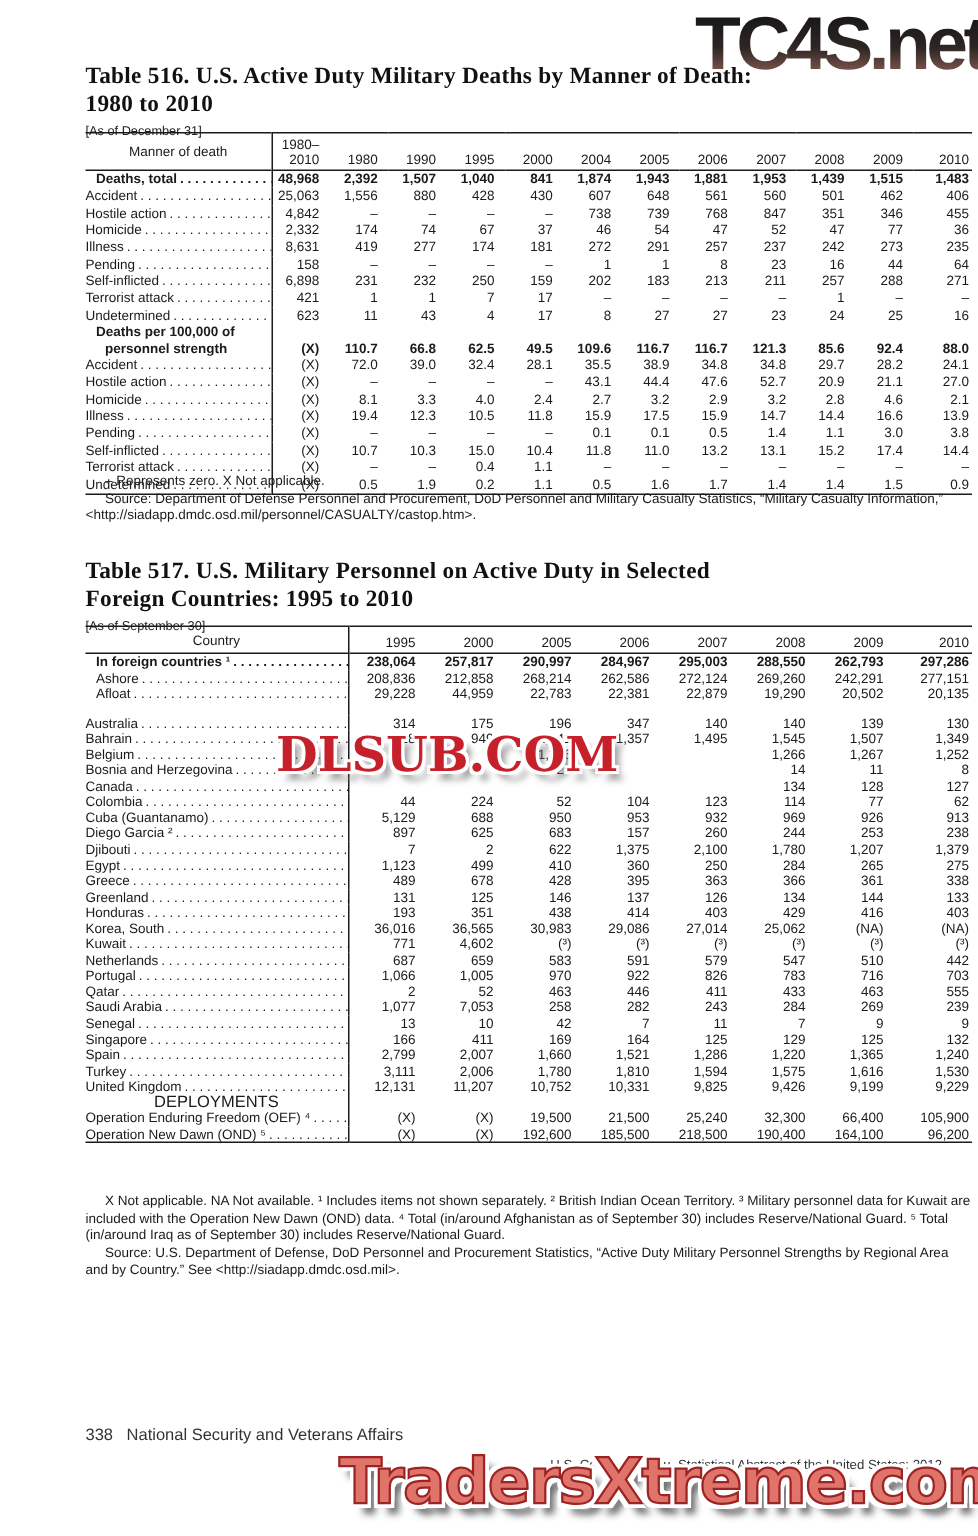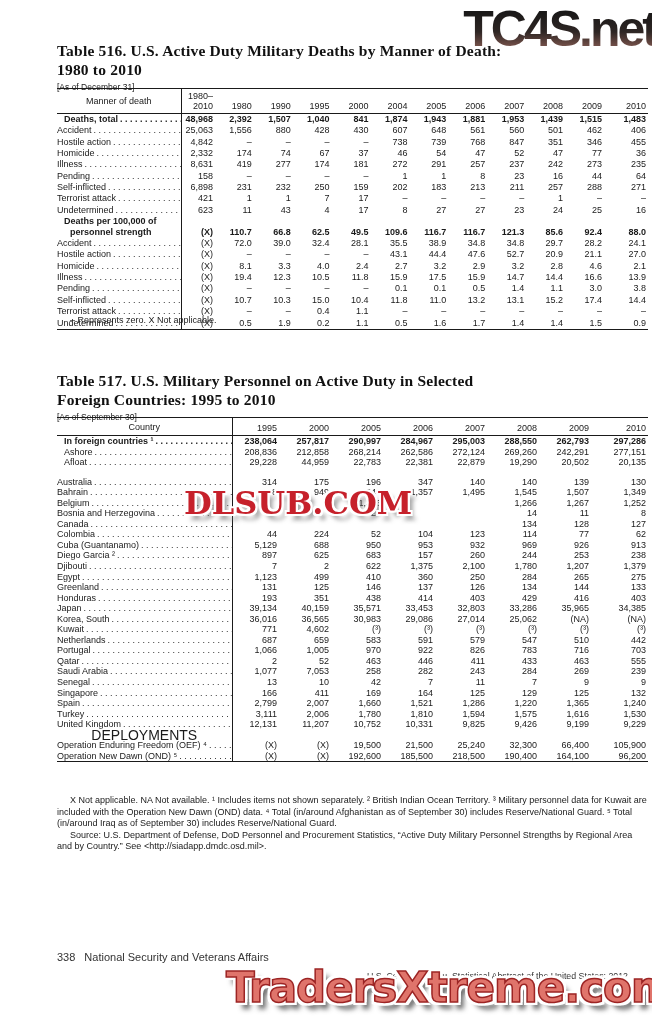--- a/index.html
+++ b/index.html
@@ -37,21 +37,21 @@
   .lbl { display:flex; align-items:baseline; }
   .lbl .t { white-space:nowrap; }
   .lbl .dots { flex:1; white-space:nowrap; overflow:hidden; margin-left:2px; }
   .lbl .dots::after { content:". . . . . . . . . . . . . . . . . . . . . . . . . . . . . . . . . . . . . . . . . . . . . . . ."; }
   .ind .lbl { padding-left:7px; }
   tr.group td { vertical-align:bottom; }
   tr.group .l1 { font-weight:bold; padding-left:7px; line-height:11px; }
   tr.group .lbl { font-weight:bold; padding-left:13px; line-height:11px;gap:48px; }
   tr.group td.v { font-weight:bold; padding-bottom:0; }
   tr.spacer td { height:9px; }
-  td.section { text-align:center; font-size:14px; }
+  td.section { text-align:center; font-size:11px; }
 
   
   .fnblock { position:absolute; left:57px; width:591px; font-size:9px; line-height:11.5px; color:#1a1a1a; }
   .fnblock p { text-indent:13px; }
   #fn516 { top:315px; }
   #fn517 { top:795px; }
 
   
   .pgfoot { position:absolute; left:57px; top:951px; font-size:11px; color:#333; }
   .pgfoot .num { margin-right:9px; }
@@ -466,20 +466,21 @@
           <td class="v">1.4</td>
           <td class="v">1.4</td>
           <td class="v">1.5</td>
           <td class="v">0.9</td>
         </tr>
       </tbody>
   </table>
 
   <div class="fnblock" id="fn516">
     <p>– Represents zero. X Not applicable.</p>
+    <p>Source: Department of Defense Personnel and Procurement, DoD Personnel and Military Casualty Statistics, “Military Casualty Information,” &lt;http://siadapp.dmdc.osd.mil/personnel/CASUALTY/castop.htm&gt;.</p>
   </div>
 
   <div class="title" style="top:371px;">
     <div>Table 517. U.S. Military Personnel on Active Duty in Selected</div>
     <div>Foreign Countries: 1995 to 2010</div>
     <div class="note">[As of September 30]</div>
   </div>
 
   <table id="t517">
     <thead>
@@ -711,20 +712,36 @@
           <td class="v">410</td>
           <td class="v">360</td>
           <td class="v">250</td>
           <td class="v">284</td>
           <td class="v">265</td>
           <td class="v">275</td>
         </tr>
         <tr>
           <td>
             <div class="lbl">
+              <span class="t">Greece</span>
+              <span class="dots"></span>
+            </div>
+          </td>
+          <td class="v">489</td>
+          <td class="v">678</td>
+          <td class="v">428</td>
+          <td class="v">395</td>
+          <td class="v">363</td>
+          <td class="v">366</td>
+          <td class="v">361</td>
+          <td class="v">338</td>
+        </tr>
+        <tr>
+          <td>
+            <div class="lbl">
               <span class="t">Greenland</span>
               <span class="dots"></span>
             </div>
           </td>
           <td class="v">131</td>
           <td class="v">125</td>
           <td class="v">146</td>
           <td class="v">137</td>
           <td class="v">126</td>
           <td class="v">134</td>
@@ -743,36 +760,20 @@
           <td class="v">438</td>
           <td class="v">414</td>
           <td class="v">403</td>
           <td class="v">429</td>
           <td class="v">416</td>
           <td class="v">403</td>
         </tr>
         <tr>
           <td>
             <div class="lbl">
-              <span class="t">Japan</span>
-              <span class="dots"></span>
-            </div>
-          </td>
-          <td class="v">39,134</td>
-          <td class="v">40,159</td>
-          <td class="v">35,571</td>
-          <td class="v">33,453</td>
-          <td class="v">32,803</td>
-          <td class="v">33,286</td>
-          <td class="v">35,965</td>
-          <td class="v">34,385</td>
-        </tr>
-        <tr>
-          <td>
-            <div class="lbl">
               <span class="t">Korea, South</span>
               <span class="dots"></span>
             </div>
           </td>
           <td class="v">36,016</td>
           <td class="v">36,565</td>
           <td class="v">30,983</td>
           <td class="v">29,086</td>
           <td class="v">27,014</td>
           <td class="v">25,062</td>

